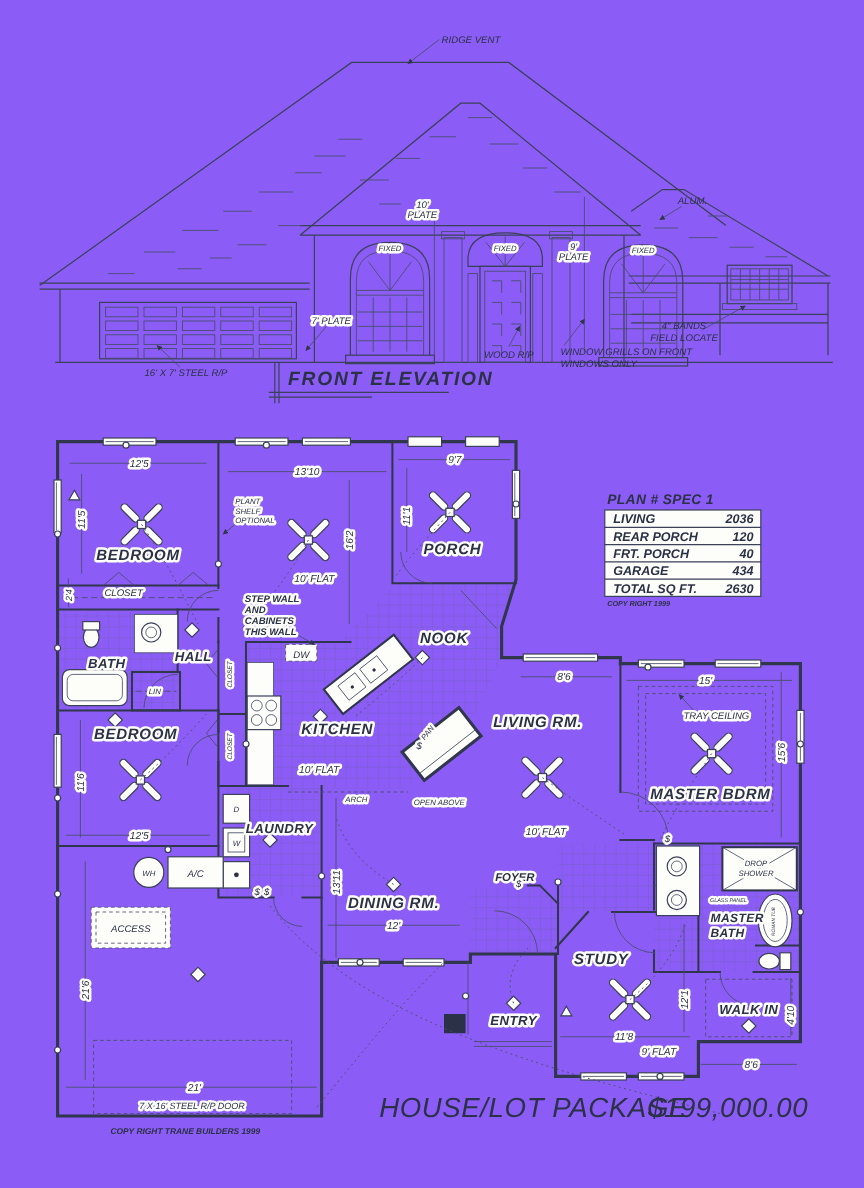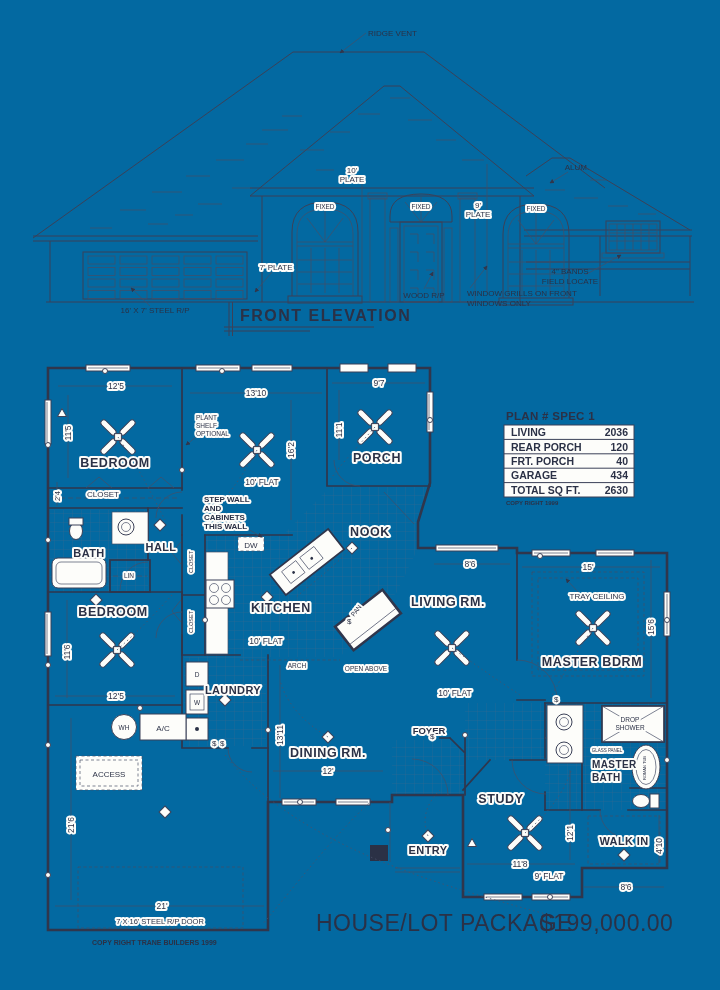--- a/index.html
+++ b/index.html
@@ -1,16 +1,16 @@
 <!DOCTYPE html>
 <html><head>
 <meta charset="utf-8">
 <style>
   html,body{margin:0;padding:0;background:#e9e9e6;}
-  .page{width:720px;height:990px;position:relative;background:#0369a1;margin:0 auto;overflow:hidden;}
+  .page{width:720px;height:990px;position:relative;background:#8b5cf6;margin:0 auto;overflow:hidden;font-style:italic;}
   svg{position:absolute;left:0;top:0;}
   text{font-family:"Liberation Sans",sans-serif;fill:#2b3146;}
   .halo{paint-order:stroke;stroke:#fdfdfa;stroke-width:4px;stroke-linejoin:round;}
   .room{font-size:12.5px;letter-spacing:.6px;font-weight:bold;}
   .room2{font-size:11px;letter-spacing:.4px;font-weight:bold;}
   .sm{font-size:8px;}
   .dim{font-size:8.5px;}
   .tiny{font-size:6.5px;}
   .utiny{font-size:4.5px;}
   .ttl{font-size:16px;letter-spacing:1.5px;font-weight:bold;}

